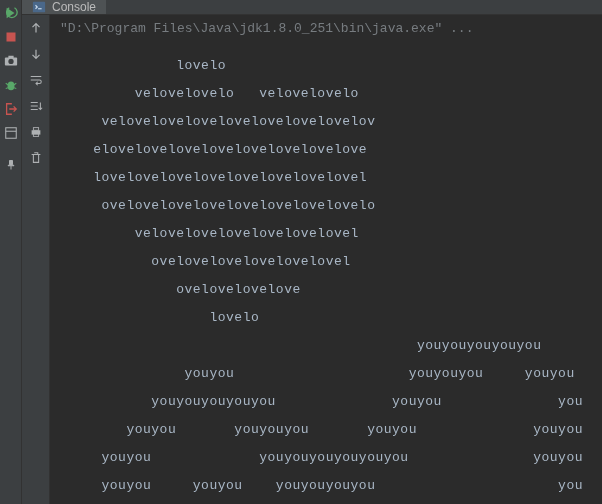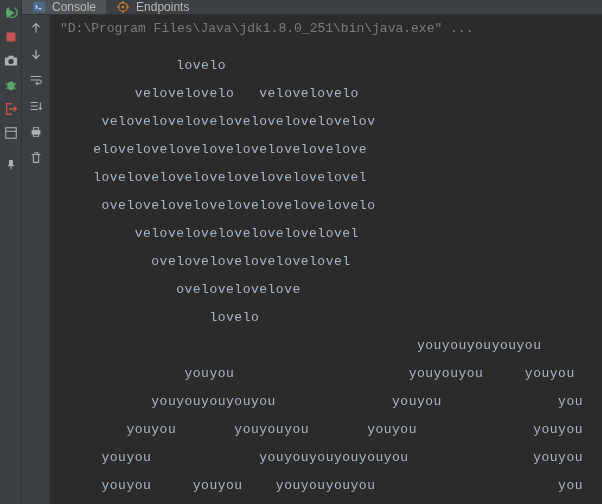--- a/index.html
+++ b/index.html
@@ -122,33 +122,20 @@
     <div class="tab active">
       <span class="tab-icon">
         <svg viewBox="0 0 16 16" width="14" height="14">
             <rect x="1" y="2" width="14" height="12" rx="1" fill="#4a688a"></rect>
             <path d="M4 6 L6 8 L4 10" stroke="#cde" stroke-width="1.3" fill="none"></path>
             <line x1="7" y1="10" x2="11" y2="10" stroke="#cde" stroke-width="1.3"></line>
           </svg>
       </span>
       <span>Console</span>
     </div>
-    <div class="tab">
-      <span class="tab-icon">
-        <svg viewBox="0 0 16 16" width="14" height="14">
-            <circle cx="8" cy="8" r="5" fill="none" stroke="#cc7832" stroke-width="1.3"></circle>
-            <circle cx="8" cy="8" r="1.5" fill="#cc7832"></circle>
-            <line x1="8" y1="1" x2="8" y2="4" stroke="#cc7832" stroke-width="1.3"></line>
-            <line x1="8" y1="12" x2="8" y2="15" stroke="#cc7832" stroke-width="1.3"></line>
-            <line x1="1" y1="8" x2="4" y2="8" stroke="#cc7832" stroke-width="1.3"></line>
-            <line x1="12" y1="8" x2="15" y2="8" stroke="#cc7832" stroke-width="1.3"></line>
-          </svg>
-      </span>
-      <span>Endpoints</span>
-    </div>
   </div>
 
   <div class="body-row">
 
     <div class="run-rail">
       <span class="rail-icon">
         <svg viewBox="0 0 16 16" width="14" height="14">
             <path d="M8 3 L8 13 M4 7 L8 3 L12 7" stroke="#aeb1b3" stroke-width="1.4" fill="none"></path>
           </svg>
       </span>

